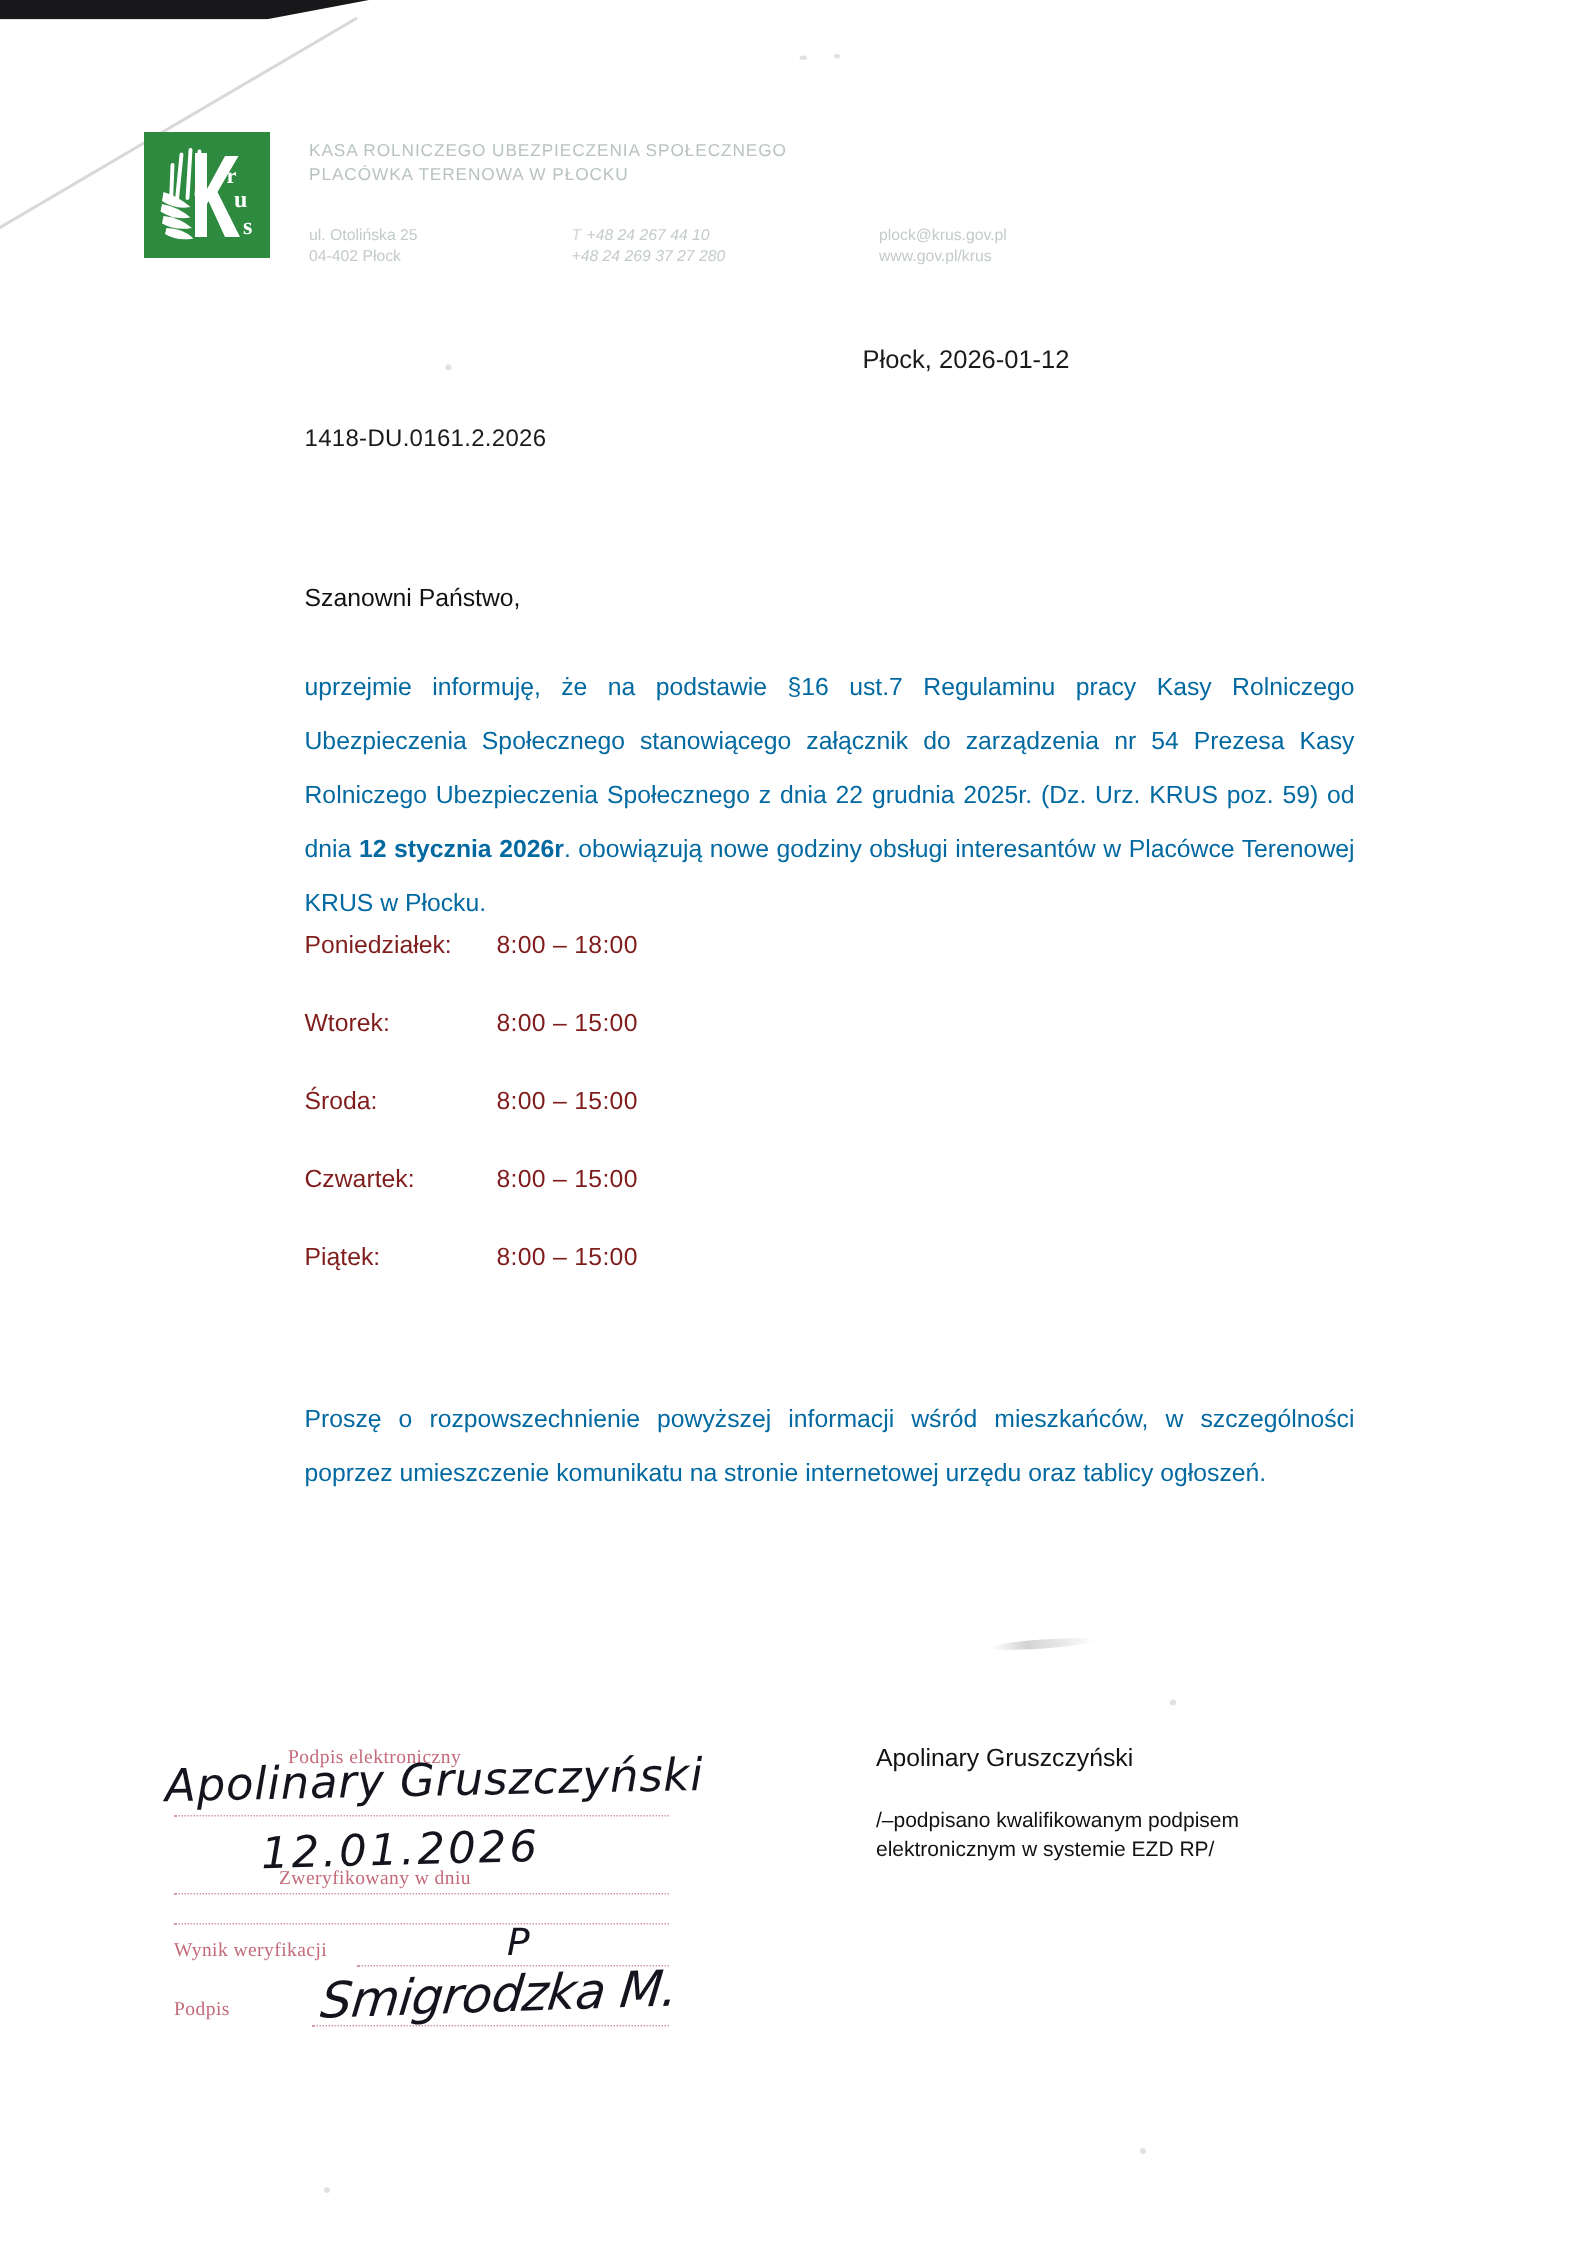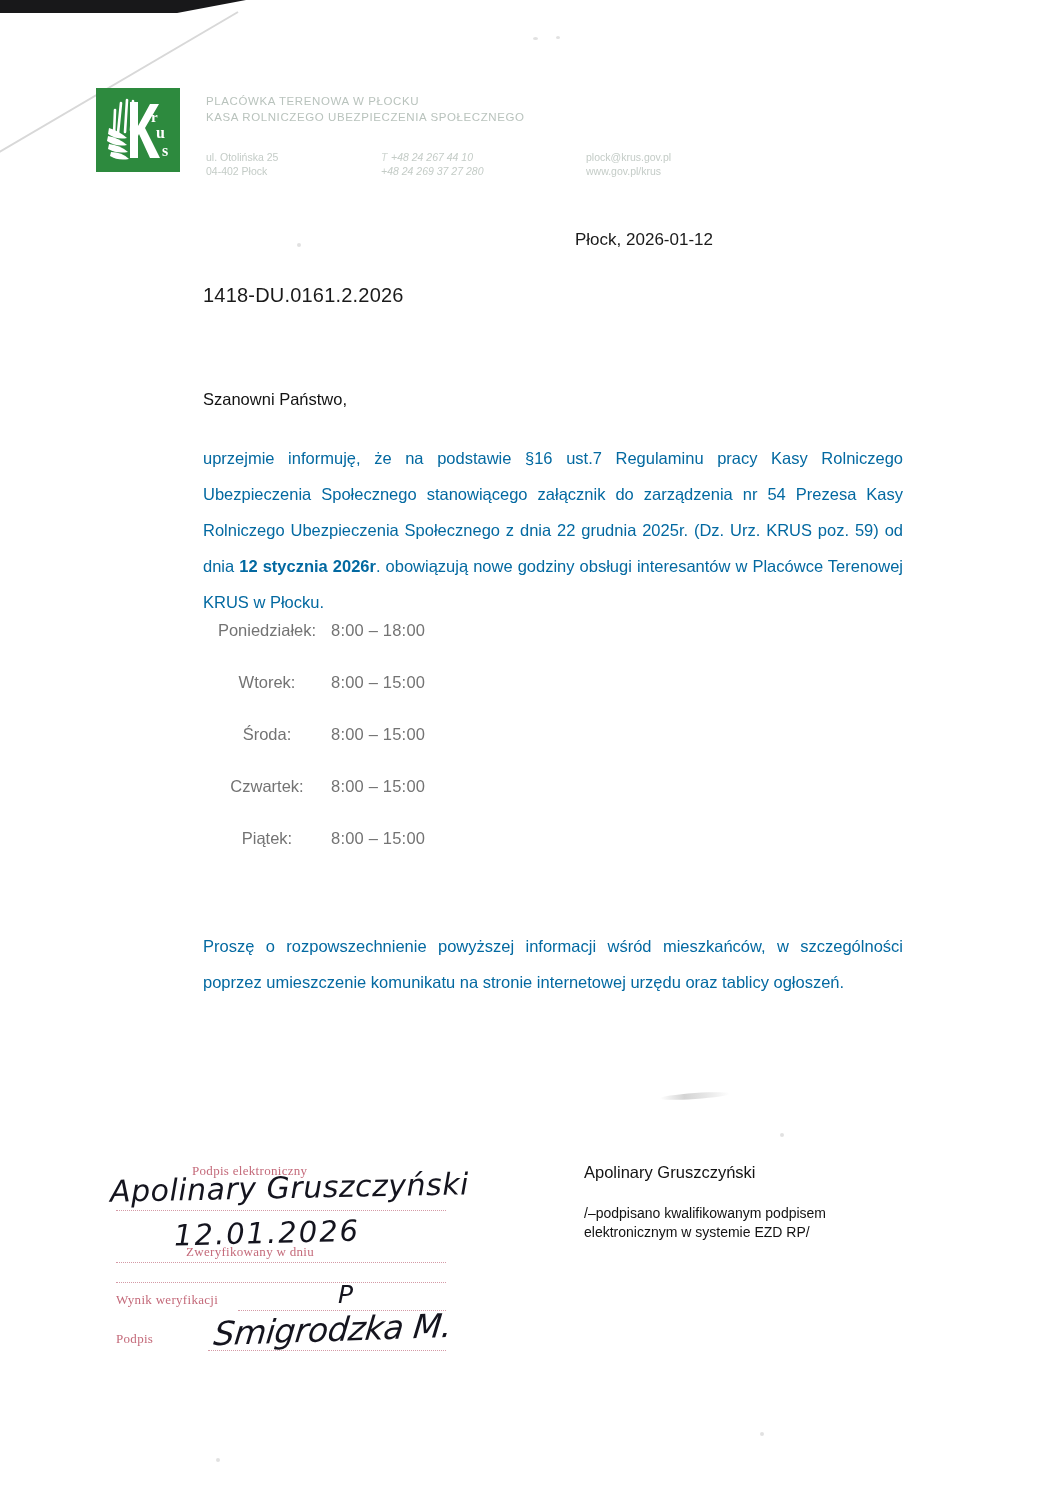--- a/index.html
+++ b/index.html
@@ -111,21 +111,21 @@
     position: absolute;
     left: 575px;
     top: 230px;
     font-size: 17px;
     color: #1a1a1a;
   }
   .ref-no {
     position: absolute;
     left: 203px;
     top: 284px;
-    font-size: 20px;
+    font-size: 16px;
     letter-spacing: .2px;
     color: #1a1a1a;
   }
 
   
   .salutation {
     position: absolute;
     left: 203px;
     top: 390px;
     font-size: 16.5px;
@@ -151,22 +151,21 @@
     position: absolute;
     left: 203px;
     top: 621px;
     width: 420px;
   }
   .hours-row {
     display: flex;
     height: 52px;
     align-items: flex-start;
     font-size: 16.5px;
-    color: #737373;
-    text-align: center;
+    color: #7f1d1d;
   }
   .hours-day { width: 128px; }
   .hours-time { letter-spacing: .2px; }
 
   
   .sig-block {
     position: absolute;
     left: 570px;
     top: 1163px;
     width: 380px;
@@ -291,22 +290,22 @@
           <path d="M15 64 q11 0 18 7 q-11 2 -19 -3 z"></path>
         </g>
         <path d="M34 14 L42 14 L42 38 L54 16 L63 16 L49 40 L64 70 L54 70 L43 46 L42 48 L42 70 L34 70 Z" fill="#ffffff"></path>
         <text x="55" y="34" font-family="Liberation Serif, serif" font-size="15" font-weight="bold" fill="#ffffff">r</text>
         <text x="60" y="50" font-family="Liberation Serif, serif" font-size="16" font-weight="bold" fill="#ffffff">u</text>
         <text x="66" y="68" font-family="Liberation Serif, serif" font-size="16" font-weight="bold" fill="#ffffff">s</text>
       </svg>
     </div>
 
     <div class="lh-org">
+      <div>KASA ROLNICZEGO UBEZPIECZENIA SPOŁECZNEGO</div>
       <div>PLACÓWKA TERENOWA W PŁOCKU</div>
-      <div>KASA ROLNICZEGO UBEZPIECZENIA SPOŁECZNEGO</div>
     </div>
 
     <div class="lh-contact">
       <div class="lh-col addr">ul. Otolińska 25
 04-402 Płock</div>
       <div class="lh-col tel"><span class="lh-tel-mark">T</span><span style="white-space:pre-line;">+48 24 267 44 10
 +48 24 269 37 27  280</span></div>
       <div class="lh-col web">plock@krus.gov.pl
 www.gov.pl/krus</div>
     </div>

